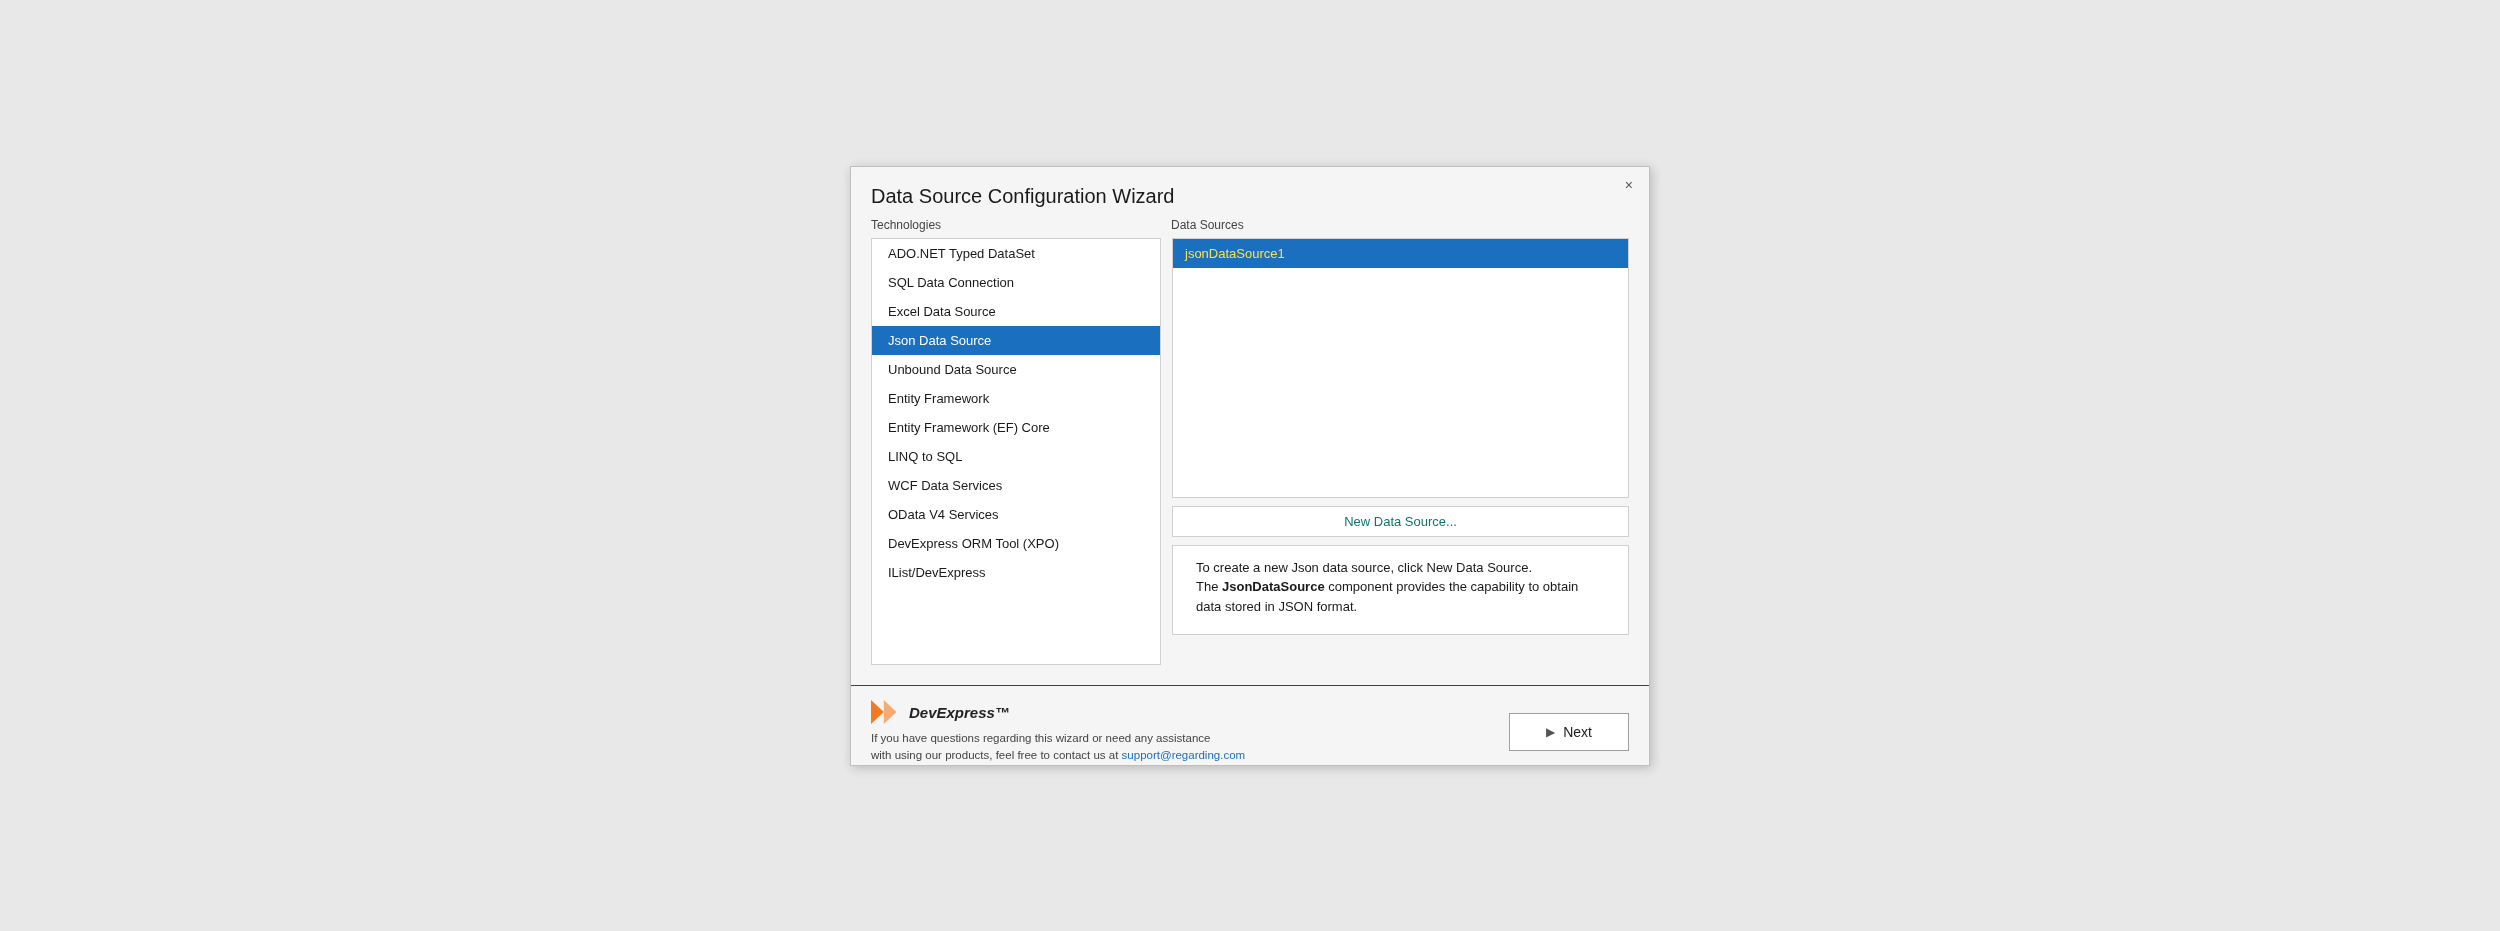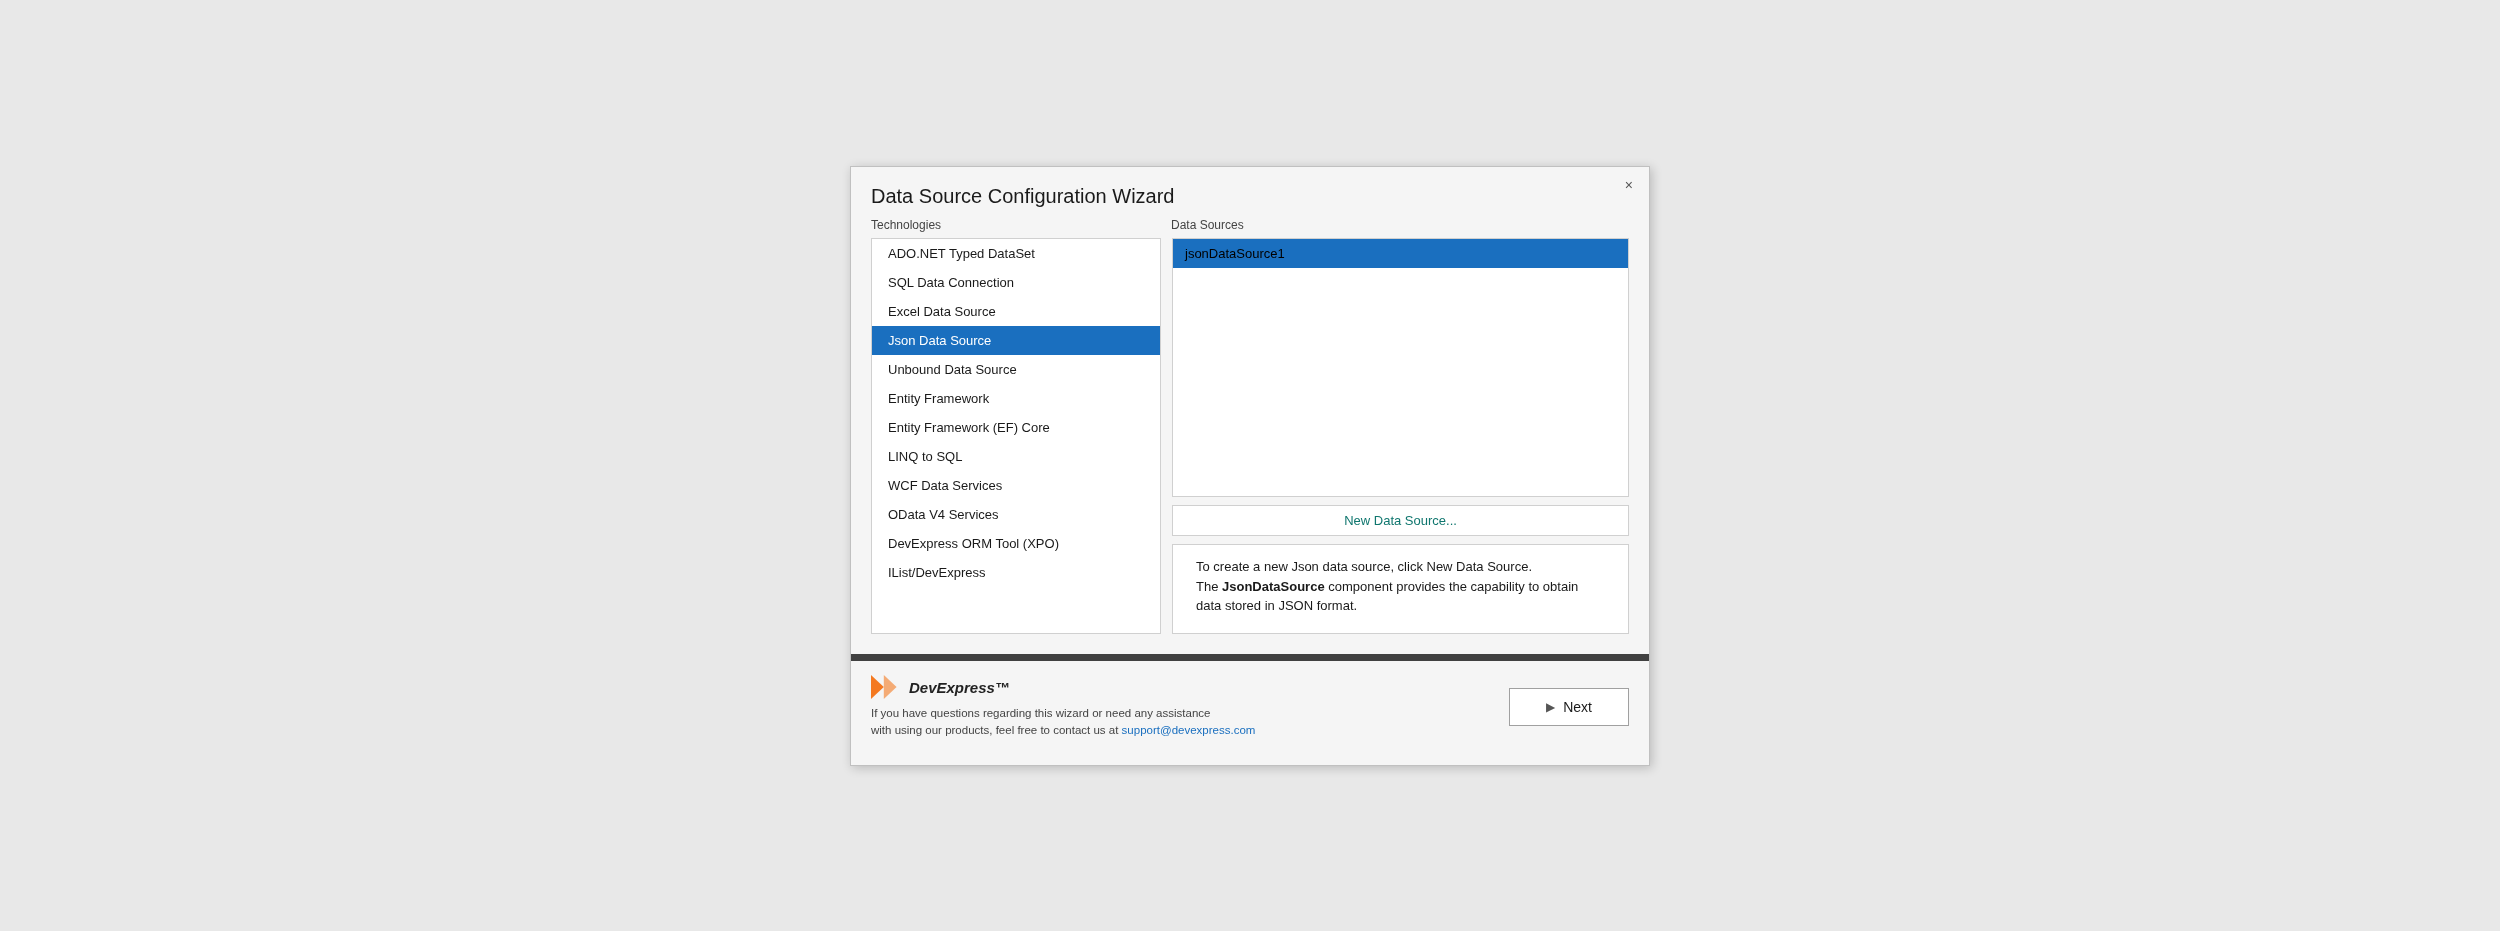--- a/index.html
+++ b/index.html
@@ -103,21 +103,21 @@
     }
     .ds-item {
       padding: 7px 12px;
       cursor: pointer;
       font-size: 13px;
       color: #1a1a1a;
       user-select: none;
     }
     .ds-item.selected {
       background: #1a6fbf;
-      color: #000000;
+      color: #fde047;
     }
     .new-datasource-btn {
       border: 1px solid #d0d0d0;
       background: #fff;
       padding: 7px 12px;
       text-align: center;
       cursor: pointer;
       font-size: 13px;
       color: #0f766e;
       width: 100%;
@@ -128,22 +128,22 @@
       padding: 12px 23px;
       font-size: 13px;
       color: #1a1a1a;
       line-height: 1.5;
       min-height: 90px;
     }
     .dialog-footer {
       display: flex;
       align-items: center;
       justify-content: space-between;
-      padding: 14px 20px 25px 20px;
-      border-top: 7px solid #404040;
+      padding: 14px 20px 0 20px;
+      border-top: 1px solid #404040;
       background: #f5f5f5;
     }
     .footer-left {
       display: flex;
       flex-direction: column;
       gap: 2px;
     }
     .devexpress-logo {
       display: flex;
       align-items: center;
@@ -236,21 +236,21 @@
       <div class="devexpress-logo">
 
         <svg class="dx-icon" viewBox="0 0 40 30" xmlns="http://www.w3.org/2000/svg">
           <polygon points="0,0 16,15 0,30" fill="#f47920"></polygon>
           <polygon points="16,0 32,15 16,30" fill="#f47920" opacity="0.6"></polygon>
         </svg>
         <span class="dx-brand-text">DevExpress™</span>
       </div>
       <div class="footer-note">
         <span>If you have questions regarding this wizard or need any assistance</span><br>
-        <span>with using our products, feel free to contact us at </span><a id="support-link" href="mailto:support@devexpress.com">support@devexpress.com</a>
+        <span>with using our products, feel free to contact us at </span><a id="support-link" href="mailto:support@devexpress.com">support@regarding.com</a>
       </div>
     </div>
     <button class="next-btn">
       <span class="cursor-icon">▶</span>
       <span>Next</span>
     </button>
   </div>
 </div>
 
 </body></html>

